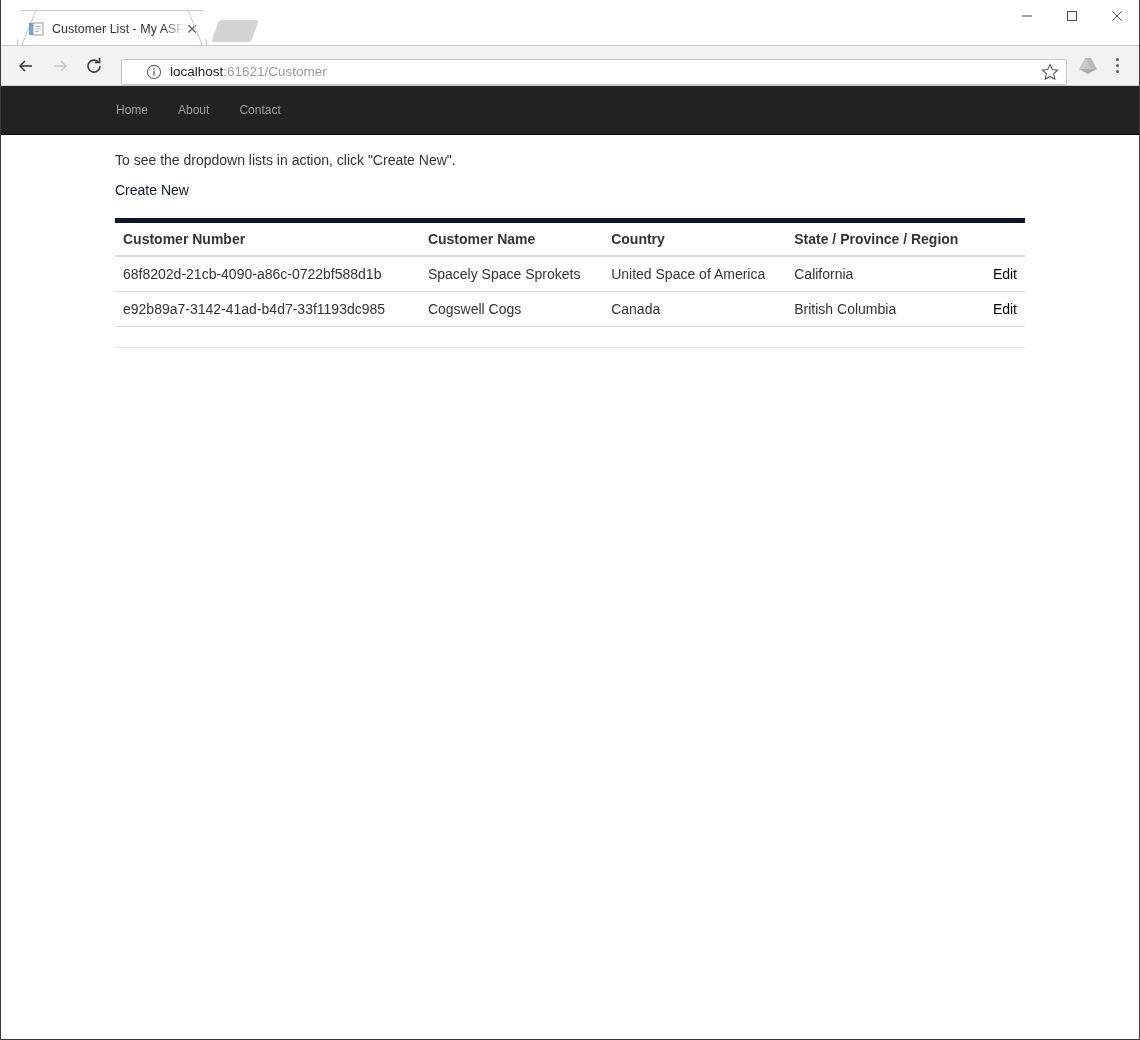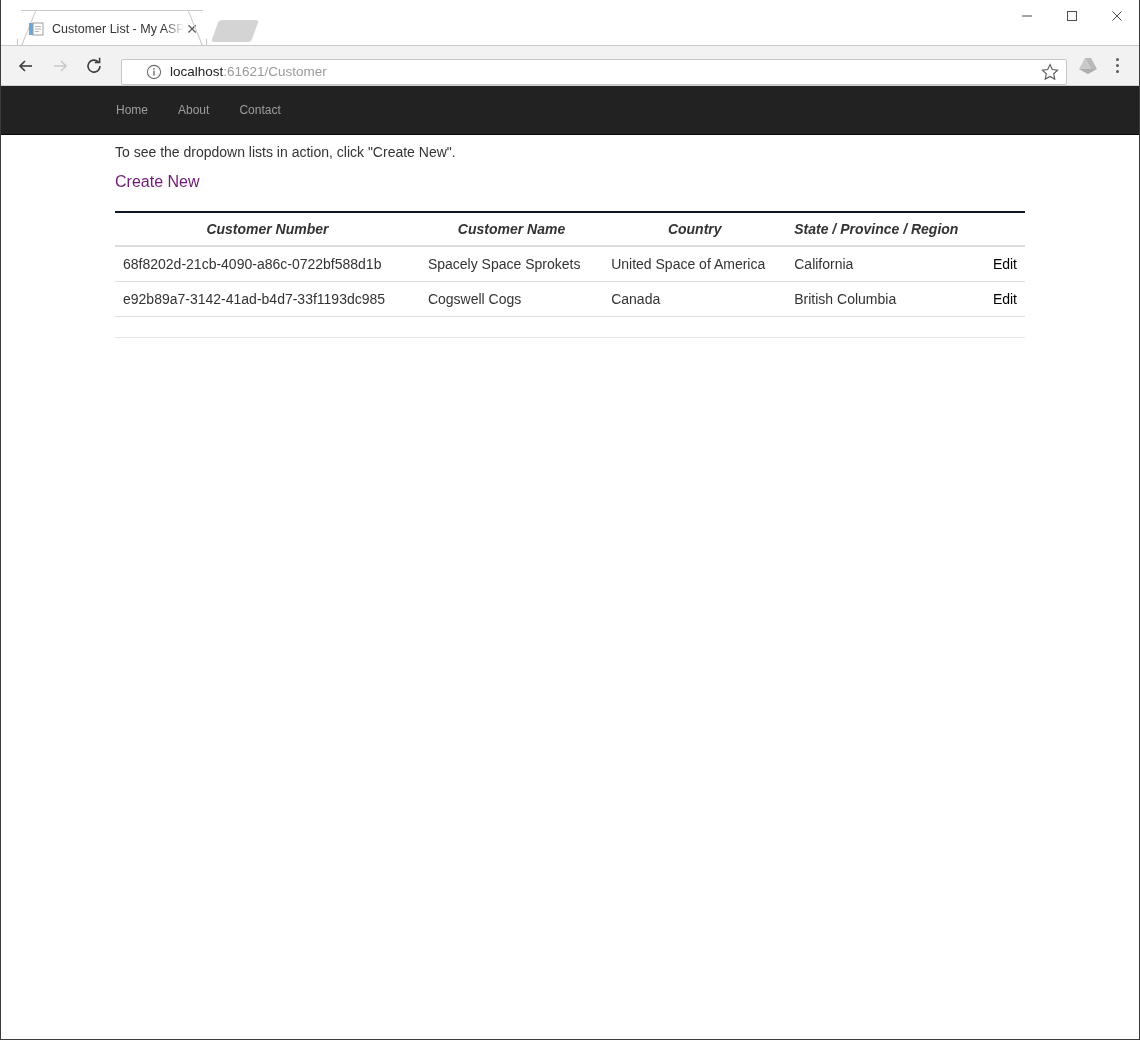--- a/index.html
+++ b/index.html
@@ -263,49 +263,48 @@
     font-size: 36px;
     font-weight: normal;
     color: #333333;
     margin: 19px 0 20px 0;
     line-height: 1.1;
   }
 
   #page-subtitle {
     font-size: 14px;
     color: #333333;
-    margin: 8px 0 10px 0;
+    margin: 16px 0 10px 0;
     line-height: 1.42;
   }
 
   #create-new-link {
     display: inline-block;
-    font-size: 16px;
-    color: #701a75;
+    font-size: 14px;
+    color: #0f172a;
     text-decoration: none;
     margin-bottom: 11px;
     cursor: pointer;
   }
 
   #customer-table {
     width: 100%;
     border-collapse: collapse;
     margin-top: 9px;
     font-size: 14px;
     color: #333333;
   }
   #customer-table thead th {
-    text-align: center;
+    text-align: left;
     font-weight: bold;
     padding: 8px 8px 8px 8px;
     border-bottom: 2px solid #dddddd;
-    border-top: 2px solid #0f172a;
+    border-top: 5px solid #0f172a;
     vertical-align: bottom;
     white-space: nowrap;
-    font-style: italic;
   }
   #customer-table tbody td {
     padding: 9px 8px;
     border-top: 1px solid #dddddd;
     vertical-align: top;
   }
   #customer-table tbody tr:first-child td {
     border-top: none;
   }
   #customer-table tbody tr:last-child td {

